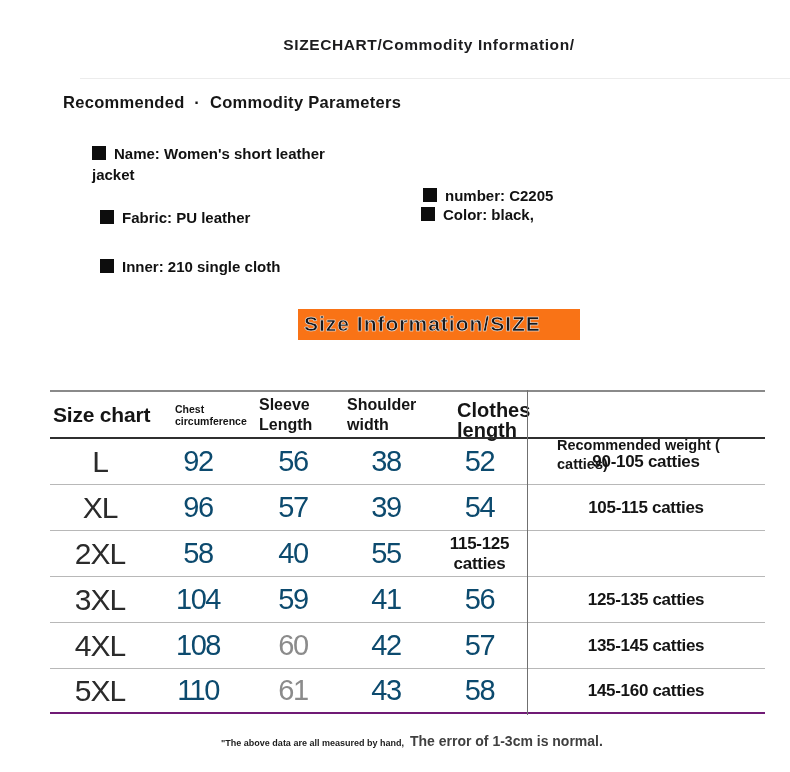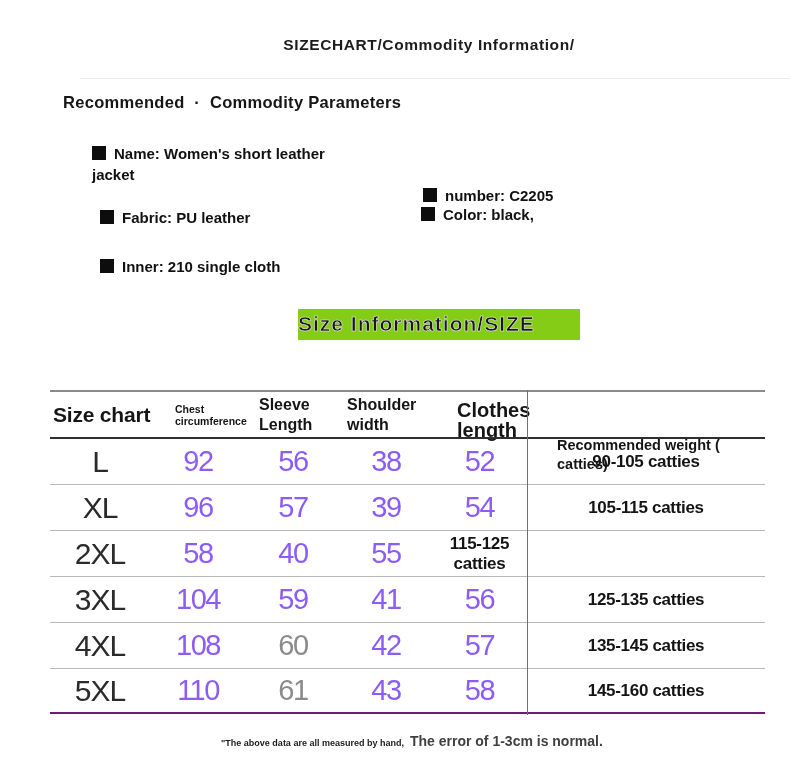--- a/index.html
+++ b/index.html
@@ -20,23 +20,23 @@
   .param .sq{
     display:inline-block;width:14px;height:14px;background:#0d0d0d;
     margin-right:8px;transform:translateY(1px);
   }
   .param-name{left:92px;top:143px;width:270px;}
   .param-number{left:423px;top:156px;margin-top:29px;}
   .param-fabric{left:100px;top:207px;}
   .param-color{left:421px;top:204px;}
   .param-inner{left:100px;top:256px;}
   .size-banner{
-    position:absolute;left:298px;top:309px;width:282px;height:31px;background:#84cc16;
+    position:absolute;left:298px;top:309px;width:282px;height:31px;background:#f97316;
     color:#17181c;font-weight:bold;font-size:21px;line-height:30px;letter-spacing:1px;
-    box-sizing:border-box;
+    padding-left:6px;box-sizing:border-box;
     -webkit-text-stroke:0.55px #e9e9e9;text-shadow:0 0 1px rgba(255,255,255,0.55);
     white-space:nowrap;
   }
   .size-table{position:absolute;left:50px;top:390px;width:715px;height:325px;}
   .tbl-top{position:absolute;top:0;left:0;width:715px;height:2px;background:#8a8a8a;}
   .tbl-header{position:absolute;top:2px;left:0;width:715px;height:45px;}
   .tbl-header .h{position:absolute;font-weight:bold;color:#151515;}
   .h-size{left:3px;top:50%;transform:translateY(-50%);font-size:21px;letter-spacing:-0.2px;}
   .h-chest{left:125px;top:11px;width:80px;font-size:10.5px;line-height:12px;}
   .h-sleeve{left:209px;top:3px;width:72px;font-size:16px;line-height:20px;}
@@ -45,21 +45,21 @@
   .h-weight{left:507px;top:4px;width:196px;font-size:14.5px;line-height:19px;margin-top:40px;}
   .tbl-header-line{position:absolute;top:47px;left:0;width:715px;height:2px;background:#2f2f2f;}
   .tbl-rows{position:absolute;top:49px;left:0;width:715px;}
   .trow{
     display:grid;grid-template-columns:100px 96px 94px 92px 95px 238px;
     height:46px;box-sizing:border-box;align-items:center;border-bottom:1px solid #b8b8b8;
   }
   .trow:last-child{border-bottom:2px solid #701a75;height:45px;}
   .trow .c{text-align:center;}
   .c-size{font-size:30px;color:#2b2b2b;letter-spacing:-1px;}
-  .c-num{font-size:29px;color:#8b5cf6;letter-spacing:-1.5px;}
+  .c-num{font-size:29px;color:#0c4a6e;letter-spacing:-1.5px;}
   .c-num.muted{color:#8b8b8b;}
   .c-weight{font-size:17px;font-weight:bold;color:#141414;letter-spacing:-0.3px;}
   .tbl-vline{position:absolute;left:477px;top:0;width:1px;height:325px;background:#707070;}
   .footer{
     position:absolute;top:732px;left:0;width:100%;box-sizing:border-box;padding-left:34px;
     text-align:center;white-space:nowrap;
   }
   .footer .small{font-weight:bold;font-size:9px;color:#1c1c1c;}
   .footer .large{font-weight:bold;font-size:14px;color:#404040;margin-left:6px;}
 </style>

